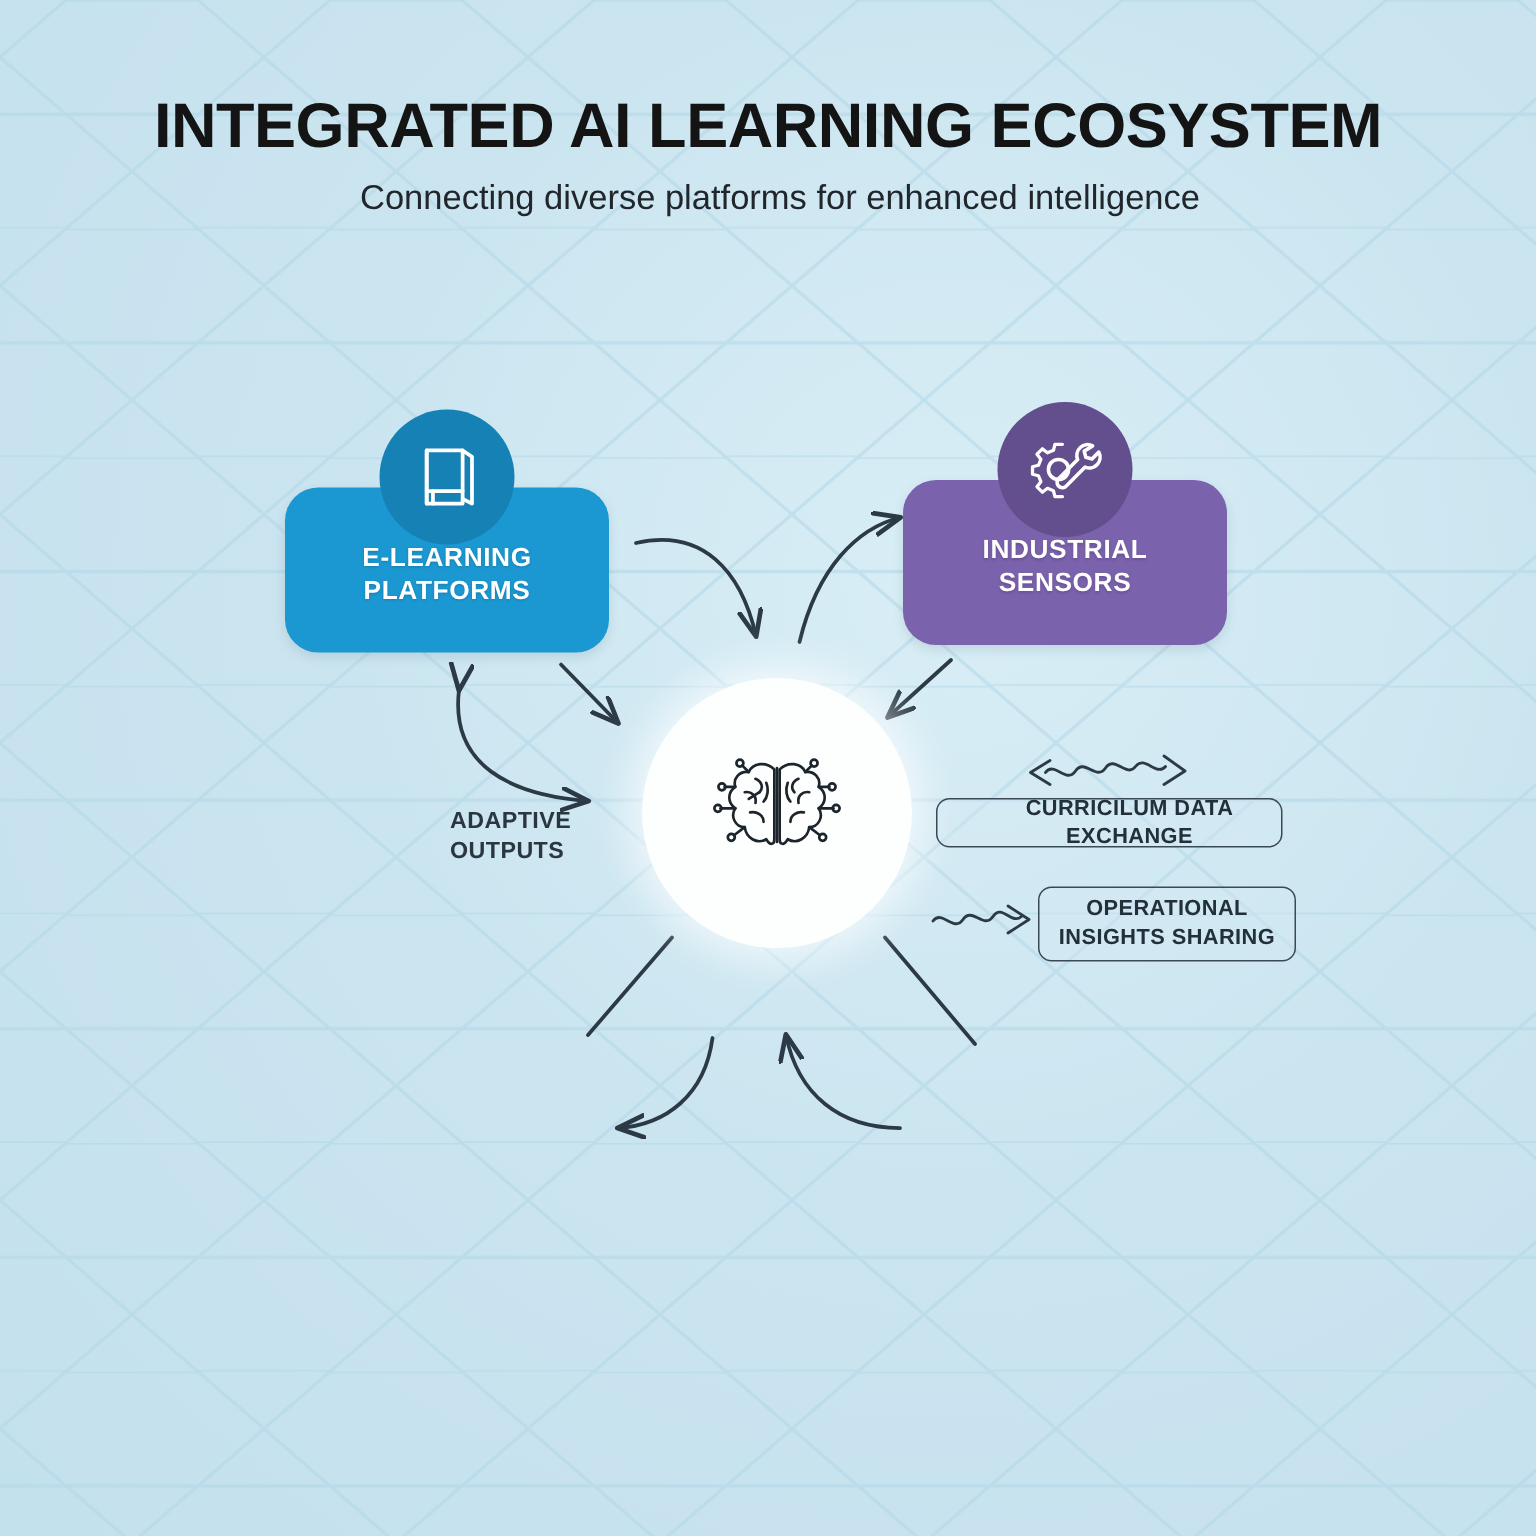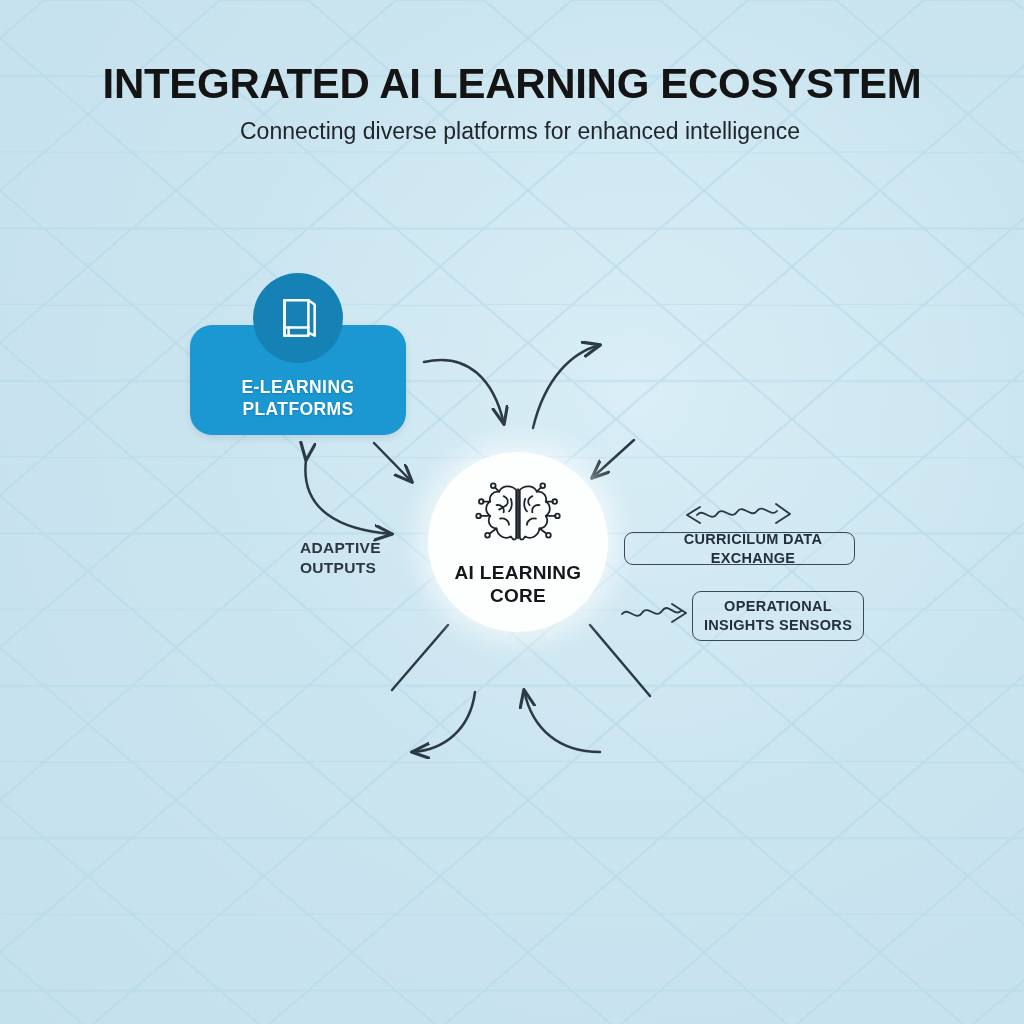--- a/index.html
+++ b/index.html
@@ -72,21 +72,21 @@
   
   .node {
     position: absolute;
     width: 216px;
     height: 110px;
     border-radius: 22px;
     z-index: 4;
     display: flex;
     flex-direction: column;
     justify-content: flex-end;
-    padding-bottom: 14px;
+    padding-bottom: 30px;
     box-sizing: border-box;
     box-shadow: 0 3px 7px rgba(40,70,90,0.13);
   }
   .node-label {
     color: #ffffff;
     font-size: 17.5px;
     font-weight: bold;
     letter-spacing: 0.4px;
     line-height: 1.25;
     text-align: center;
@@ -252,20 +252,34 @@
         <path d="M34,7 L40,11 L40,41 L34,38"></path>
         <path d="M11,33 L34,33"></path>
         <path d="M11,7 L11,41"></path>
         <path d="M15,33 L15,41"></path>
       </svg>
     </div>
     <div class="node-label">E-LEARNING
 PLATFORMS</div>
   </div>
 
+  <div class="node" id="node-sensors" style="background:#7b62ad;">
+    <div class="node-badge" style="background:#634e8e;">
+      <svg width="52" height="52" viewBox="0 0 48 48" fill="none" stroke="#ffffff" stroke-width="2.2" stroke-linecap="round" stroke-linejoin="round">
+        <path d="M20,6 h-5 l-1,4 -4,1.6 -3.4-2.6 -3.6,3.6 2.6,3.4 -1.6,4 -4,1 v5 l4,1 1.6,4
+                 -2.6,3.4 3.6,3.6 3.4-2.6 4,1.6 1,4 h5" transform="translate(4,3) scale(0.92)"></path>
+        <circle cx="20" cy="24" r="6.2"></circle>
+        <path d="M41,9.5 a6.6,6.6 0 0 0-9.2,8.4 L20.5,29.2 a3.3,3.3 0 1 0,4.6,4.6
+                 L36.4,22.5 A6.6,6.6 0 0 0,44.8,13.3 L40.6,17.5 L36.8,16.5
+                 L35.8,12.7 Z"></path>
+      </svg>
+    </div>
+    <div class="node-label">INDUSTRIAL
+SENSORS</div>
+  </div>
 
 
 
   <div id="core">
     <div id="core-icon">
       <svg width="86" height="76" viewBox="0 0 96 84" fill="none" stroke="#1d252c" stroke-width="2" stroke-linecap="round" stroke-linejoin="round">
 
         <path d="M46,14 C40,8 30,9 27,16 C20,15 15,21 17,27 C11,31 11,39 17,43
                  C13,49 17,57 24,57 C25,65 33,70 40,66 C43,71 46,70 46,66 Z"></path>
 
@@ -296,25 +310,23 @@
         <path d="M69,16 L74,11"></path>
           <circle cx="75.6" cy="9.4" r="2.6"></circle>
         <path d="M79,27 L87,27"></path>
           <circle cx="89" cy="27" r="2.6"></circle>
         <path d="M79,43 L90,43"></path>
           <circle cx="92" cy="43" r="2.6"></circle>
         <path d="M72,57 L80,63"></path>
           <circle cx="82" cy="64.6" r="2.6"></circle>
       </svg>
     </div>
-    <div id="core-label">AI LEARNING
-CORE</div>
   </div>
 
   <div id="flow-adaptive">ADAPTIVE
 OUTPUTS</div>
 
   <div class="flowbox" id="flow-curriculum">CURRICILUM DATA EXCHANGE</div>
 
   <div class="flowbox" id="flow-operational">OPERATIONAL
-INSIGHTS SENSORS</div>
+INSIGHTS SHARING</div>
 
 </div>
 
 </body></html>

